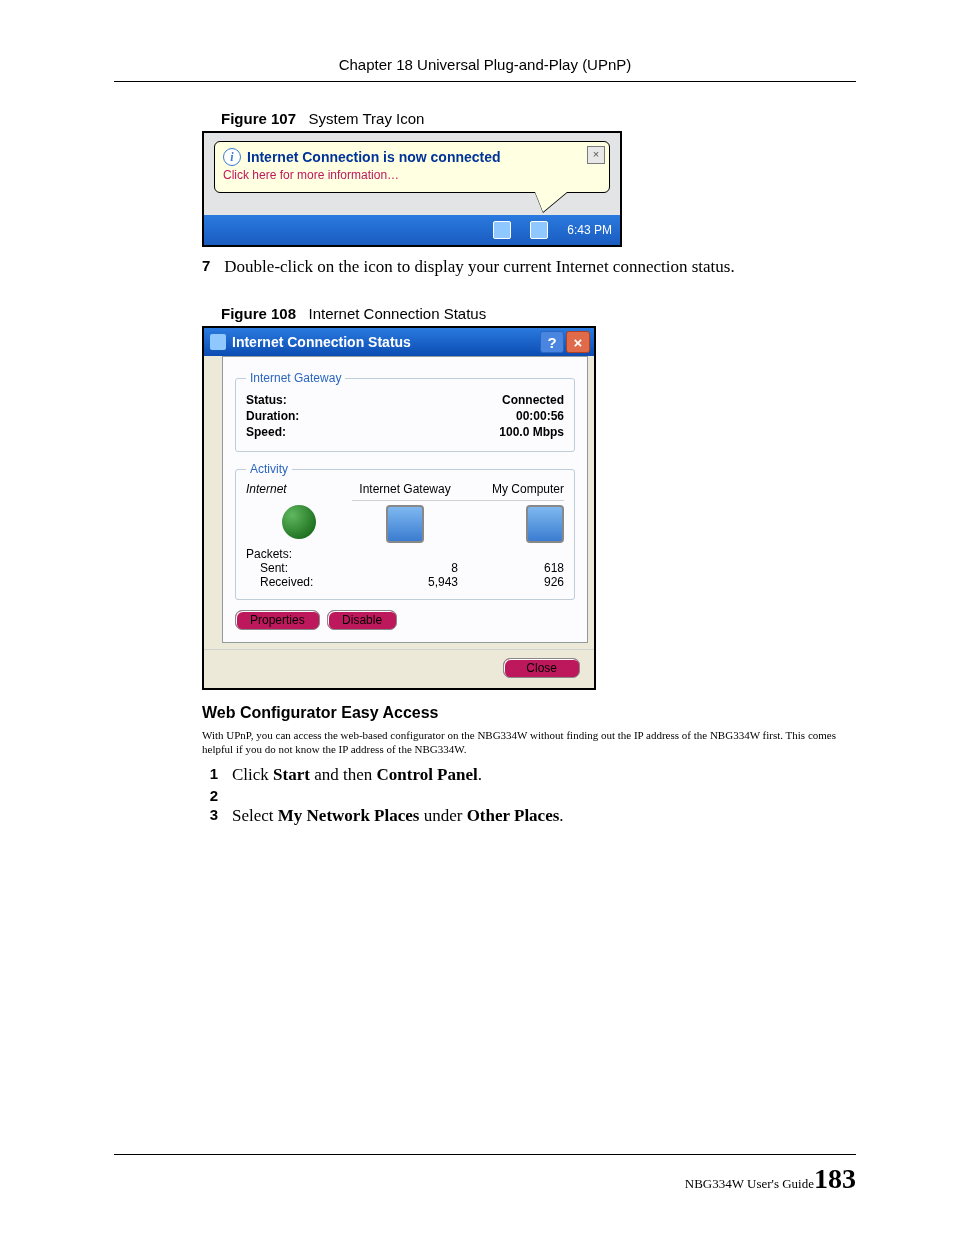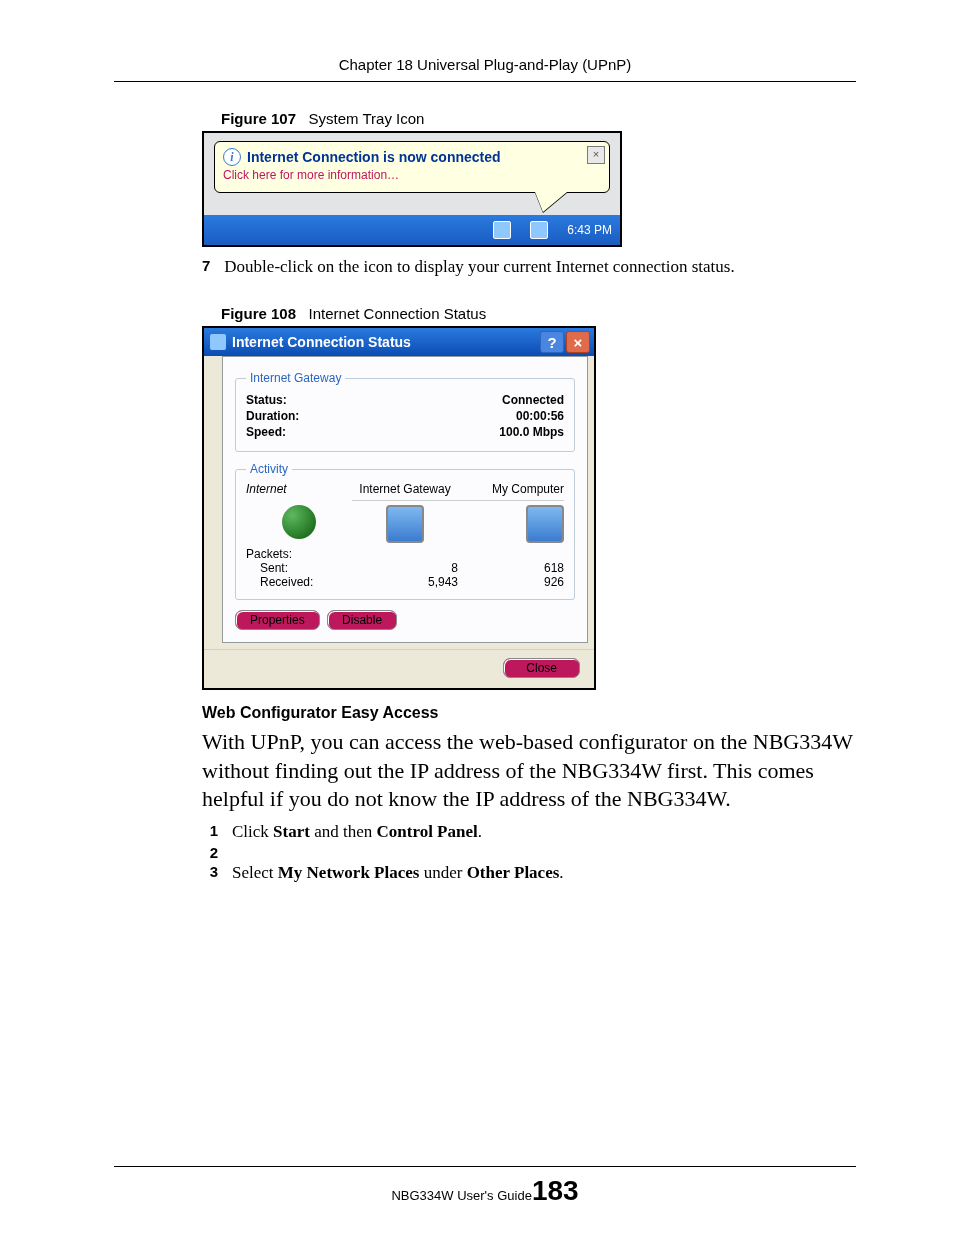--- a/index.html
+++ b/index.html
@@ -233,43 +233,43 @@
 
   
   .subhead {
     font-family: Arial, Helvetica, sans-serif;
     font-weight: bold;
     font-size: 16px;
     margin-left: 88px;
     margin-top: 14px;
   }
   .para {
-    font-size: 22px;
+    font-size: 11px;
     margin-left: 88px;
     margin-top: 6px;
     line-height: 1.3;
   }
   .steps {
     margin-left: 88px;
     margin-top: 8px;
     font-size: 17px;
   }
   .steps .row { display: flex; gap: 14px; margin: 2px 0; }
   .steps .row .n { font-family: Arial, sans-serif; font-weight: bold; font-size: 15px; width: 16px; text-align: right; }
 
   .footer {
     position: absolute;
     left: 114px; right: 98px;
-    bottom: 28px;
+    bottom: 40px;
     border-top: 1.5px solid #000;
     padding-top: 8px;
     display: flex;
-    justify-content: center;
+    justify-content: flex-end;
     align-items: baseline;
-    font-family: Liberation Sans, sans-serif;
+    font-family: Liberation Serif, serif;
   }
   .footer .guide { font-size: 13px; }
   .footer .pagenum { font-size: 28px; font-weight: bold; }
 
   .info-icon {
     width: 16px; height: 16px; border-radius: 50%;
     background: #fff;
     border: 1.5px solid #3a7cd0;
     color: #3a7cd0;
     font-style: italic;

